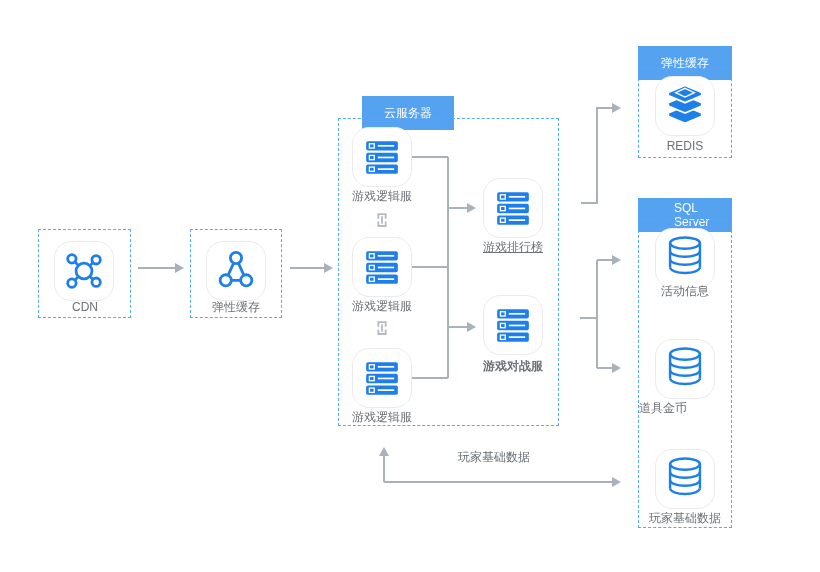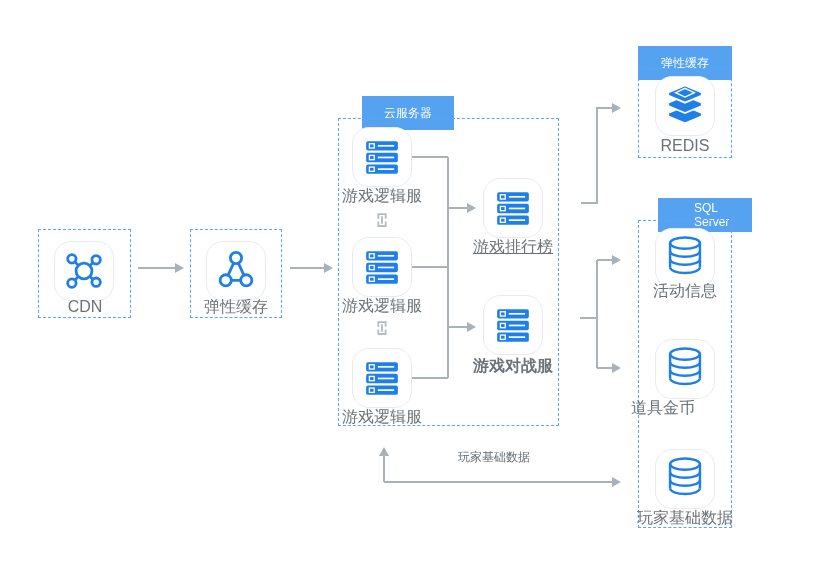--- a/index.html
+++ b/index.html
@@ -5,21 +5,21 @@
   html,body{margin:0;padding:0;background:#fff;}
   .canvas{position:relative;width:820px;height:572px;background:#fff;overflow:hidden;
           font-family:"Liberation Sans","DejaVu Sans",sans-serif;}
   .layer{position:absolute;left:0;top:0;}
   .dashbox{position:absolute;border:1px dashed #58a6f7;background:transparent;box-sizing:border-box;}
   .grouptab{position:absolute;height:34px;background:#55a2f1;color:#fff;font-size:12px;
             display:flex;align-items:center;justify-content:center;box-sizing:border-box;}
   .tile{position:absolute;width:60px;height:60px;background:#fff;border:1px solid #e9ebee;
         border-radius:17px;box-sizing:border-box;display:flex;align-items:center;justify-content:center;}
   .tile svg{width:56px;height:56px;}
-  .nlabel{position:absolute;width:120px;text-align:center;font-size:16px;color:#6b7278;line-height:14px;}
+  .nlabel{position:absolute;width:120px;text-align:center;font-size:12px;color:#6b7278;line-height:14px;}
   .chain{position:absolute;width:22px;height:22px;}
   .flowlabel{position:absolute;width:140px;text-align:center;font-size:12px;color:#646c73;}
   .hiddefs{position:absolute;width:0;height:0;overflow:hidden;}
 </style>
 </head>
 <body>
 
 <svg class="hiddefs" aria-hidden="true">
   <defs>
     <symbol id="ic-server" viewBox="0 0 60 60">
@@ -180,21 +180,21 @@
     <span>弹性缓存</span>
   </div>
   <div class="dashbox" style="left:638px;top:68px;width:94px;height:90px;"></div>
   <div class="tile" style="left:655px;top:76px;">
     <svg>
         <use href="#ic-layers"></use>
       </svg>
   </div>
   <div class="nlabel" style="left:625px;top:139px;">REDIS</div>
 
-  <div class="grouptab" style="left:658px;top:198px;width:94px;padding-left:36px;">
+  <div class="grouptab" style="left:638px;top:198px;width:94px;padding-left:36px;">
     <span>SQL Server</span>
   </div>
   <div class="dashbox" style="left:638px;top:220px;width:94px;height:308px;"></div>
 
   <div class="tile" style="left:655px;top:228px;">
     <svg>
         <use href="#ic-db"></use>
       </svg>
   </div>
   <div class="nlabel" style="left:625px;top:284px;">活动信息</div>

